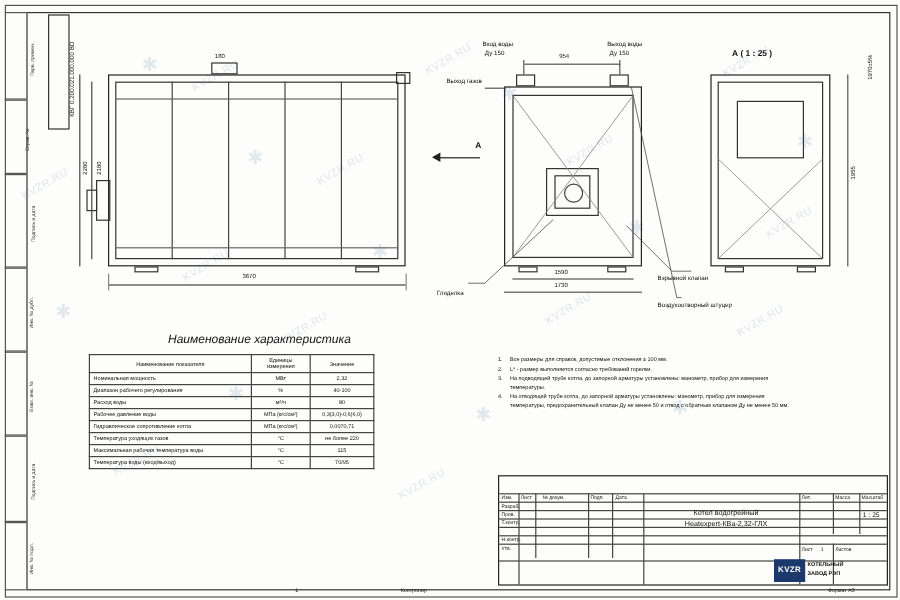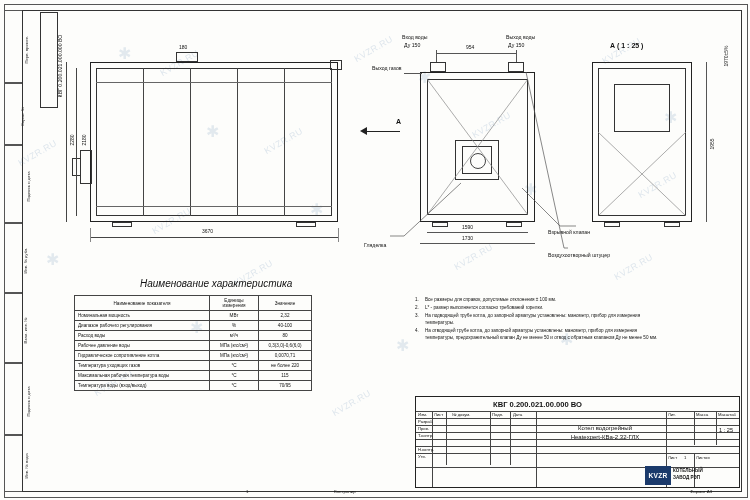--- a/index.html
+++ b/index.html
@@ -343,21 +343,20 @@
 
     <div class="cell" style="left:252px;top:15px;">Лит.</div>
     <div class="cell" style="left:280px;top:15px;">Масса</div>
     <div class="cell" style="left:302px;top:15px;">Масштаб</div>
     <div class="cell" style="left:303px;top:30px;font-size:5.6px;">1 : 25</div>
 
     <div class="cell" style="left:252px;top:58px;">Лист</div>
     <div class="cell" style="left:280px;top:58px;">Листов</div>
     <div class="cell" style="left:268px;top:58px;">1</div>
   </div>
-  <div id="tbcode">КВГ 0.200.021.00.000 ВО</div>
   <div id="tbname">
     <div>Котел водогрейный</div>
     <div>Heatexpert-КВа-2,32-ГЛХ</div>
   </div>
   <div class="logobox">KVZR</div>
   <div class="logotxt">
     <div>КОТЕЛЬНЫЙ</div>
     <div>ЗАВОД РЭП</div>
   </div>
 

